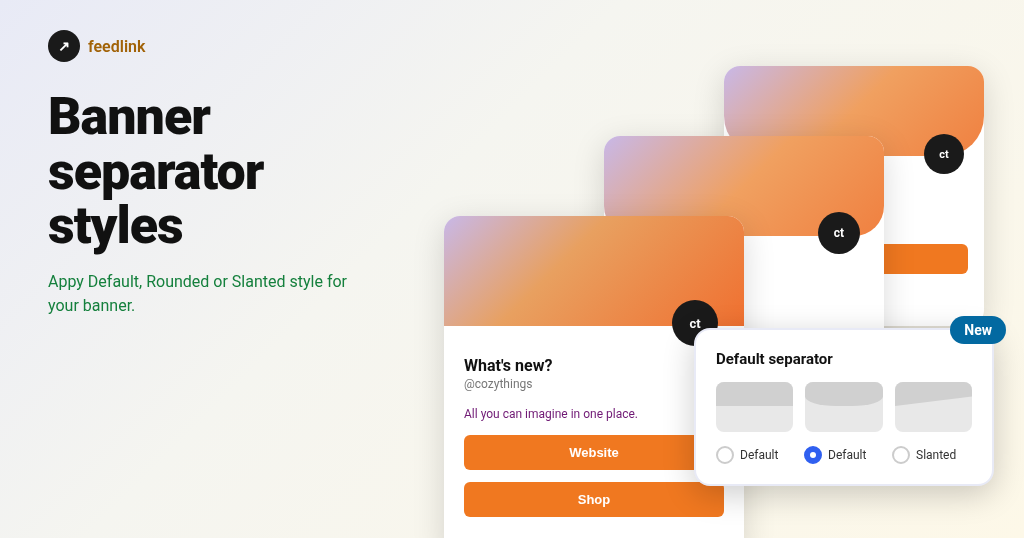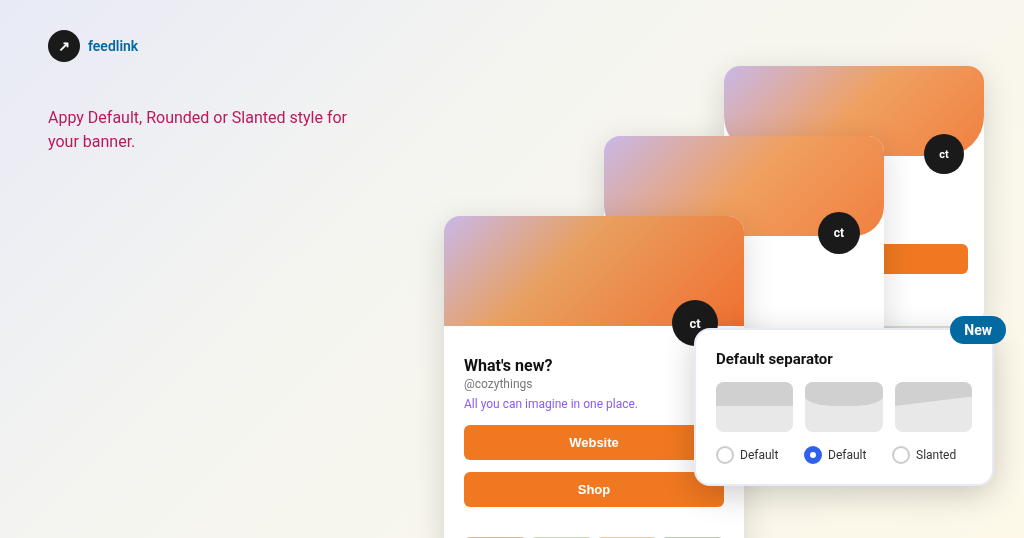--- a/index.html
+++ b/index.html
@@ -30,23 +30,23 @@
       border-radius: 50%;
       display: flex;
       align-items: center;
       justify-content: center;
       color: white;
       font-size: 14px;
       font-weight: bold;
     }
 
     .logo-text {
-      font-size: 14px;
+      font-size: 16px;
       font-weight: 600;
-      color: #0369a1;
+      color: #a16207;
     }
 
     
     .hero-text {
       position: absolute;
       top: 90px;
       left: 48px;
       max-width: 320px;
     }
 
@@ -54,21 +54,21 @@
       font-size: 52px;
       font-weight: 900;
       color: #111111;
       line-height: 1.05;
       letter-spacing: -1px;
     }
 
     .hero-subtitle {
       margin-top: 16px;
       font-size: 16px;
-      color: #be185d;
+      color: #15803d;
       line-height: 1.5;
     }
 
     
     .cards-container {
       position: absolute;
       top: 56px;
       right: 20px;
       width: 580px;
       height: 490px;
@@ -250,22 +250,22 @@
     }
 
     .card-front .card-handle {
       font-size: 12px;
       color: #777;
       margin-top: 2px;
     }
 
     .card-front .card-desc {
       font-size: 12px;
-      color: #8b5cf6;
-      margin-top: 6px;
+      color: #701a75;
+      margin-top: 16px;
     }
 
     .card-front .btn-website {
       background: #f07820;
       color: white;
       border: none;
       border-radius: 6px;
       padding: 10px;
       font-size: 13px;
       font-weight: 600;
@@ -424,20 +424,21 @@
 <body>
 
 <div class="logo-area">
   <div class="logo-icon">
     <span>↗</span>
   </div>
   <span class="logo-text">feedlink</span>
 </div>
 
 <div class="hero-text">
+  <h1 class="hero-title">Banner separator styles</h1>
   <p class="hero-subtitle">Appy Default, Rounded or Slanted style for your banner.</p>
 </div>
 
 <div class="cards-container">
 
   <div class="card card-back">
     <div class="banner">
       <div class="avatar">ct</div>
     </div>
     <div class="card-body">

